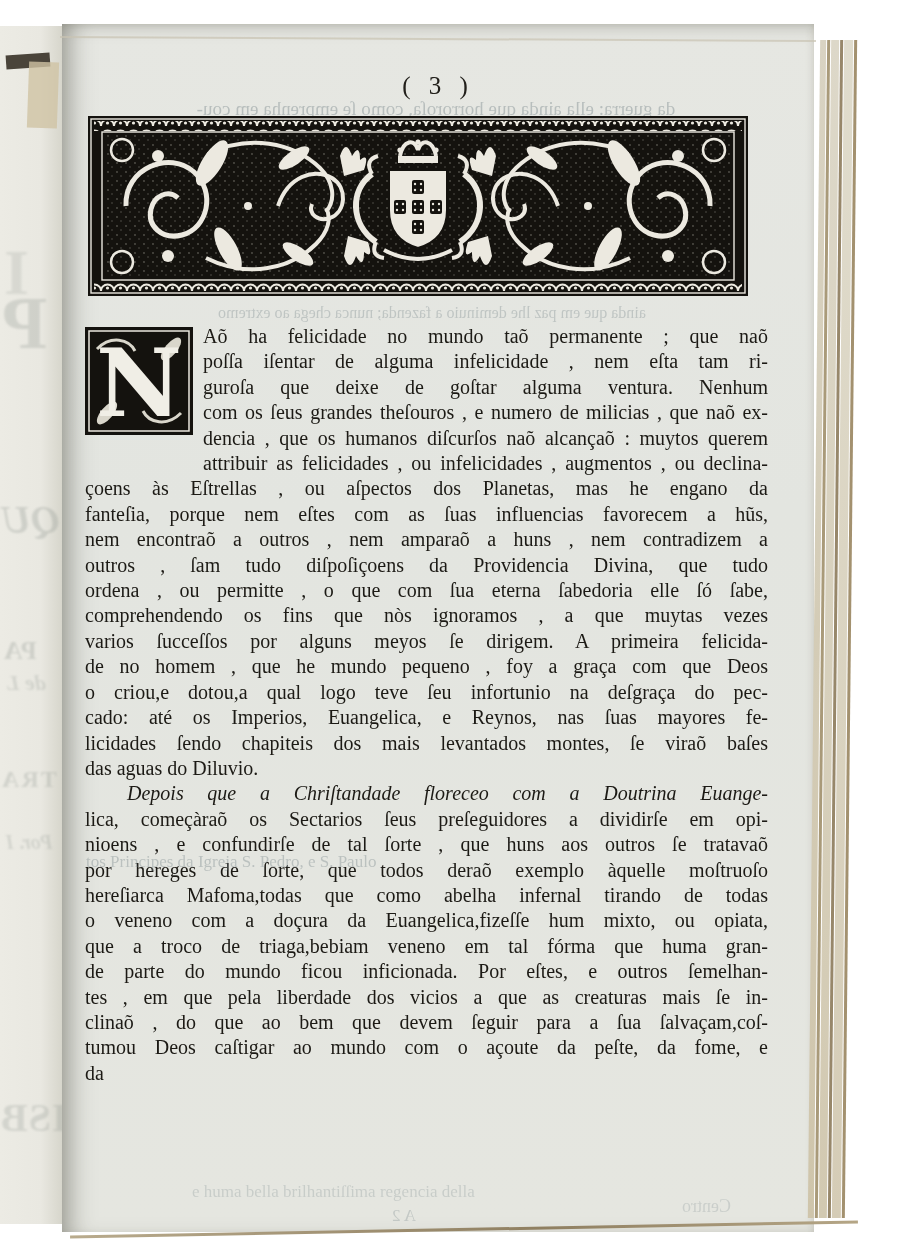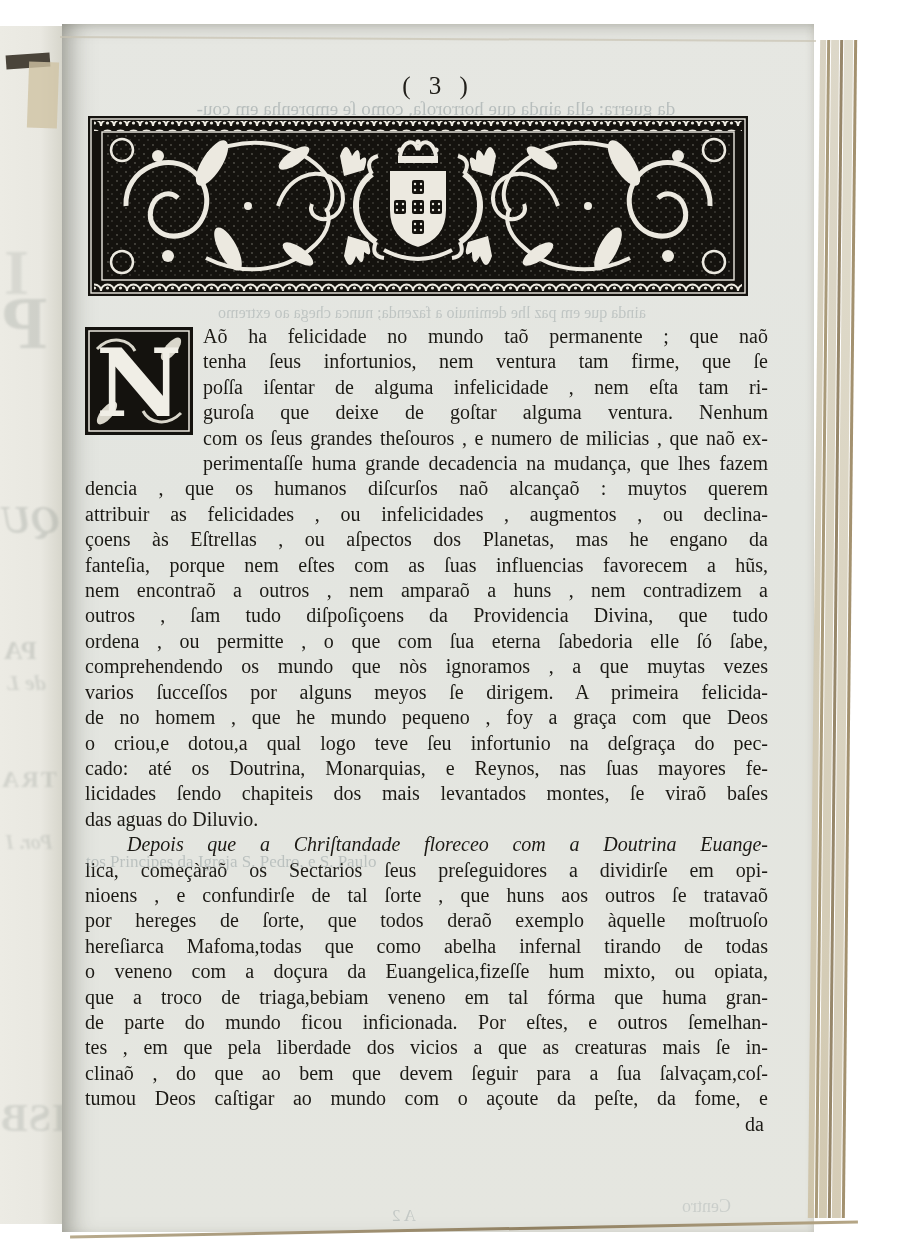--- a/index.html
+++ b/index.html
@@ -47,21 +47,21 @@
   
   .headpiece{position:absolute;left:26px;top:92px;width:660px;height:180px;}
 
   
   .textblock{position:absolute;left:23px;top:300px;width:683px;
     font-size:20px;line-height:25.4px;color:#1c1a15;}
   .line{text-align:justify;text-align-last:justify;}
   .line.short{text-align-last:left;}
   .indent1{padding-left:42px;font-style:italic;}
   .dropcap{float:left;width:108px;height:128px;margin:3px 10px 0 0;}
-  .catchword-row{text-align:right;padding-right:4px;}
+  .catchword-row{text-align:left;padding-right:4px;}
 
   
   .fore-edge{position:absolute;left:814px;top:40px;width:50px;height:1178px;
     transform:skewX(-0.6deg);}
   .fe-strip{position:absolute;top:0;height:100%;}
   .fe1{left:0;width:6px;background:linear-gradient(180deg,#d9d3c2,#cfc5ab);}
   .fe2{left:7px;width:3px;background:#a99a79;}
   .fe3{left:11px;width:8px;background:linear-gradient(180deg,#ddd8c9,#d2c9b1);}
   .fe4{left:20px;width:3px;background:#97876a;}
   .fe5{left:24px;width:9px;background:linear-gradient(180deg,#e0dccd,#d5ccb6);}
@@ -195,57 +195,56 @@
           <rect x="4" y="4" width="100" height="100" fill="none" stroke="#ece9e0" stroke-width="1.5"></rect>
           <path d="M12,22 C26,8 44,12 50,24" fill="none" stroke="#d9d6cb" stroke-width="3"></path>
           <path d="M96,86 C82,100 64,96 58,84" fill="none" stroke="#d9d6cb" stroke-width="3"></path>
           <ellipse cx="86" cy="22" rx="6" ry="14" fill="#d9d6cb" transform="rotate(40 86 22)"></ellipse>
           <ellipse cx="22" cy="86" rx="6" ry="14" fill="#d9d6cb" transform="rotate(40 22 86)"></ellipse>
           <text x="54" y="89" text-anchor="middle" font-family="'DejaVu Serif','Liberation Serif',serif" font-weight="bold" font-size="94" fill="#f0eee6">N</text>
         </svg>
       </div>
 
       <div class="line">Aõ ha felicidade no mundo taõ permanente ; que naõ</div>
-      <div class="line">tenha ſeus infortunios, nem ventura tam firme, que ſe</div>
       <div class="line">poſſa iſentar de alguma infelicidade , nem eſta tam ri-</div>
       <div class="line">guroſa que deixe de goſtar alguma ventura. Nenhum</div>
 
       <div class="line">com os ſeus grandes theſouros , e numero de milicias , que naõ ex-</div>
-      <div class="line">perimentaſſe huma grande decadencia na mudança, que lhes fazem</div>
       <div class="line">dencia , que os humanos diſcurſos naõ alcançaõ : muytos querem</div>
       <div class="line">attribuir as felicidades , ou infelicidades , augmentos , ou declina-</div>
       <div class="line">çoens às Eſtrellas , ou aſpectos dos Planetas, mas he engano da</div>
       <div class="line">fanteſia, porque nem eſtes com as ſuas influencias favorecem a hũs,</div>
       <div class="line">nem encontraõ a outros , nem amparaõ a huns , nem contradizem a</div>
       <div class="line">outros , ſam tudo diſpoſiçoens da Providencia Divina, que tudo</div>
       <div class="line">ordena , ou permitte , o que com ſua eterna ſabedoria elle ſó ſabe,</div>
-      <div class="line">comprehendendo os mundo que nòs ignoramos , a que muytas vezes</div>
+      <div class="line">comprehendendo os fins que nòs ignoramos , a que muytas vezes</div>
       <div class="line">varios ſucceſſos por alguns meyos ſe dirigem. A primeira felicida-</div>
       <div class="line">de no homem , que he mundo pequeno , foy a graça com que Deos</div>
       <div class="line">o criou,e dotou,a qual logo teve ſeu infortunio na deſgraça do pec-</div>
-      <div class="line">cado: até os Doutrina, Monarquias, e Reynos, nas ſuas mayores fe-</div>
+      <div class="line">cado: até os Imperios, Euangelica, e Reynos, nas ſuas mayores fe-</div>
       <div class="line">licidades ſendo chapiteis dos mais levantados montes, ſe viraõ baſes</div>
       <div class="line short">das aguas do Diluvio.</div>
 
       <div class="line indent1">Depois que a Chriſtandade floreceo com a Doutrina Euange-</div>
       <div class="line">lica, começàraõ os Sectarios ſeus preſeguidores a dividirſe em opi-</div>
       <div class="line">nioens , e confundirſe de tal ſorte , que huns aos outros ſe tratavaõ</div>
       <div class="line">por hereges de ſorte, que todos deraõ exemplo àquelle moſtruoſo</div>
       <div class="line">hereſiarca Mafoma,todas que como abelha infernal tirando de todas</div>
       <div class="line">o veneno com a doçura da Euangelica,fizeſſe hum mixto, ou opiata,</div>
       <div class="line">que a troco de triaga,bebiam veneno em tal fórma que huma gran-</div>
       <div class="line">de parte do mundo ficou inficionada. Por eſtes, e outros ſemelhan-</div>
       <div class="line">tes , em que pela liberdade dos vicios a que as creaturas mais ſe in-</div>
       <div class="line">clinaõ , do que ao bem que devem ſeguir para a ſua ſalvaçam,coſ-</div>
       <div class="line">tumou Deos caſtigar ao mundo com o açoute da peſte, da fome, e</div>
 
       <div class="catchword-row">da</div>
     </div>
 
     <div class="ghost ghost-mid">tos Principes da Igreja S. Pedro, e S. Paulo</div>
+    <div class="ghost ghost-bottom">e huma bella brilhantiſſima regencia della</div>
     <div class="ghost ghost-sig mirrored">A 2</div>
     <div class="ghost ghost-blob mirrored">Centro</div>
   </div>
 
   <div class="fore-edge">
     <div class="fe-strip fe1"></div>
     <div class="fe-strip fe2"></div>
     <div class="fe-strip fe3"></div>
     <div class="fe-strip fe4"></div>
     <div class="fe-strip fe5"></div>

